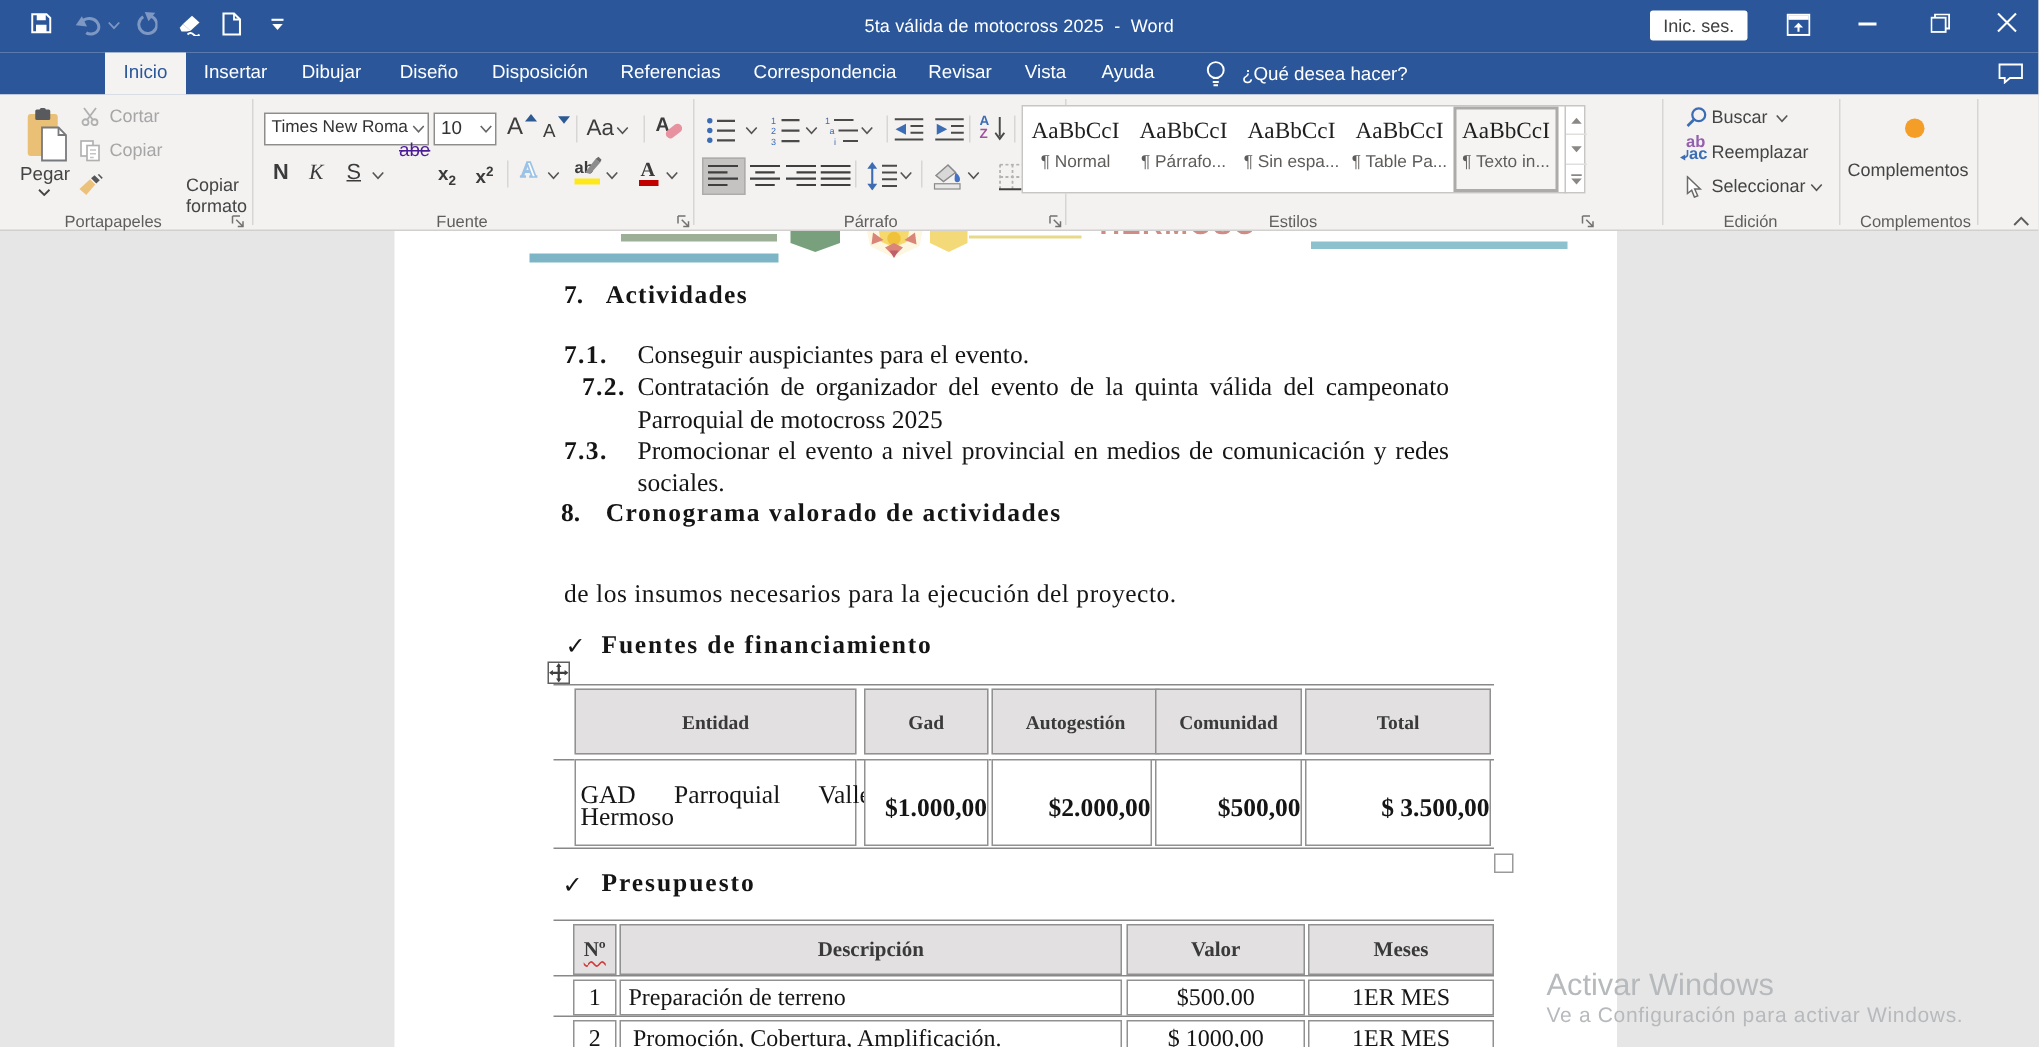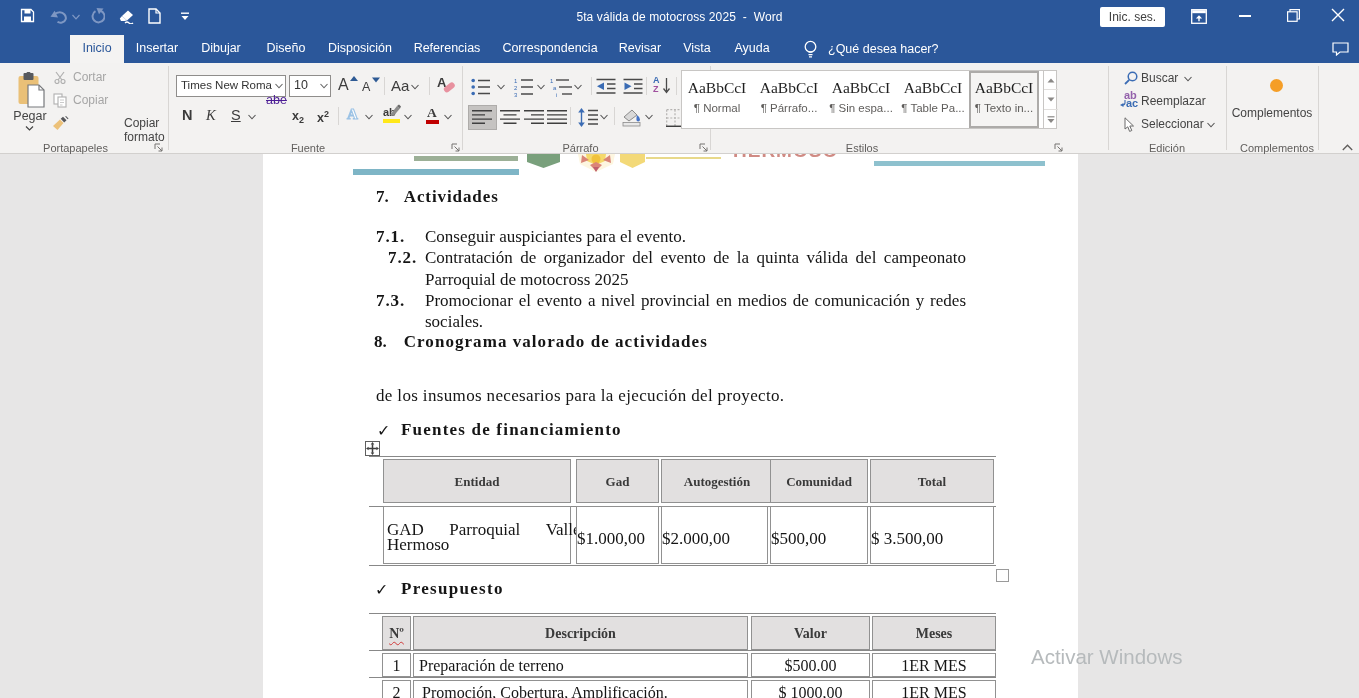--- a/index.html
+++ b/index.html
@@ -29,21 +29,21 @@
 .sty1 { font-family:"Liberation Serif", serif; font-size:15.5px; color:#1f1f1f; margin-top:7px; }
 .sty2 { font-size:11.5px; color:#5f5d5b; margin-top:5px; }
 .styentry.sel .sty1 { margin-top:6px; }
 
 
 .ser { font-family:"Liberation Serif", serif; color:#151515; }
 .jline { text-align:justify; text-align-last:justify; }
 .t1cell { border:1px solid #919191; }
 .t1cell.th { top:305px; height:44px; background:#e2e0e0; font-family:"Liberation Serif",serif; font-weight:bold; font-size:13px; color:#3a3a3a; text-align:center; line-height:44px; }
 .t1cell.td { top:352px; height:58px; background:#fff; }
-.tdnum { font-size:17px; text-align:left; padding-top:22px; }
+.tdnum { font-size:17px; text-align:right; padding-top:22px;font-weight:bold; }
 .t2cell { border:1px solid #919191; }
 .th2 { top:462px; height:34px; background:#e2e0e0; font-family:"Liberation Serif",serif; font-weight:bold; font-size:14px; color:#3a3a3a; text-align:center; line-height:34px; }
 .tr1 { top:499px; height:24px; background:#fff; font-size:16px; line-height:23px; }
 .tr2 { top:526px; height:24px; background:#fff; font-size:16px; line-height:23px; }
 
 svg { display:block; }
 </style>
 </head>
 <body>
 
@@ -483,13 +483,14 @@
     <div class="abs t2cell tr1 ser" style="left:150px;width:335px;padding-left:5px;">Preparación de terreno</div>
     <div class="abs t2cell tr1 ser" style="left:488px;width:119px;text-align:center;">$500.00</div>
     <div class="abs t2cell tr1 ser" style="left:609px;width:124px;text-align:center;">1ER MES</div>
     <div class="abs" style="left:106px;top:523px;width:627px;height:1px;background:#888;"></div>
     <div class="abs t2cell tr2 ser" style="left:119px;width:29px;text-align:center;">2</div>
     <div class="abs t2cell tr2 ser" style="left:150px;width:335px;padding-left:8px;">Promoción, Cobertura, Amplificación.</div>
     <div class="abs t2cell tr2 ser" style="left:488px;width:119px;text-align:center;">$ 1000,00</div>
     <div class="abs t2cell tr2 ser" style="left:609px;width:124px;text-align:center;">1ER MES</div>
   </div>
   <div class="abs" style="left:1031px;top:491px;color:#b6babc;font-size:20.5px;">Activar Windows</div>
+  <div class="abs" style="left:1031px;top:514px;color:#b7babc;font-size:14px;letter-spacing:0.45px;">Ve a Configuración para activar Windows.</div>
 </div>
 
 </body></html>

